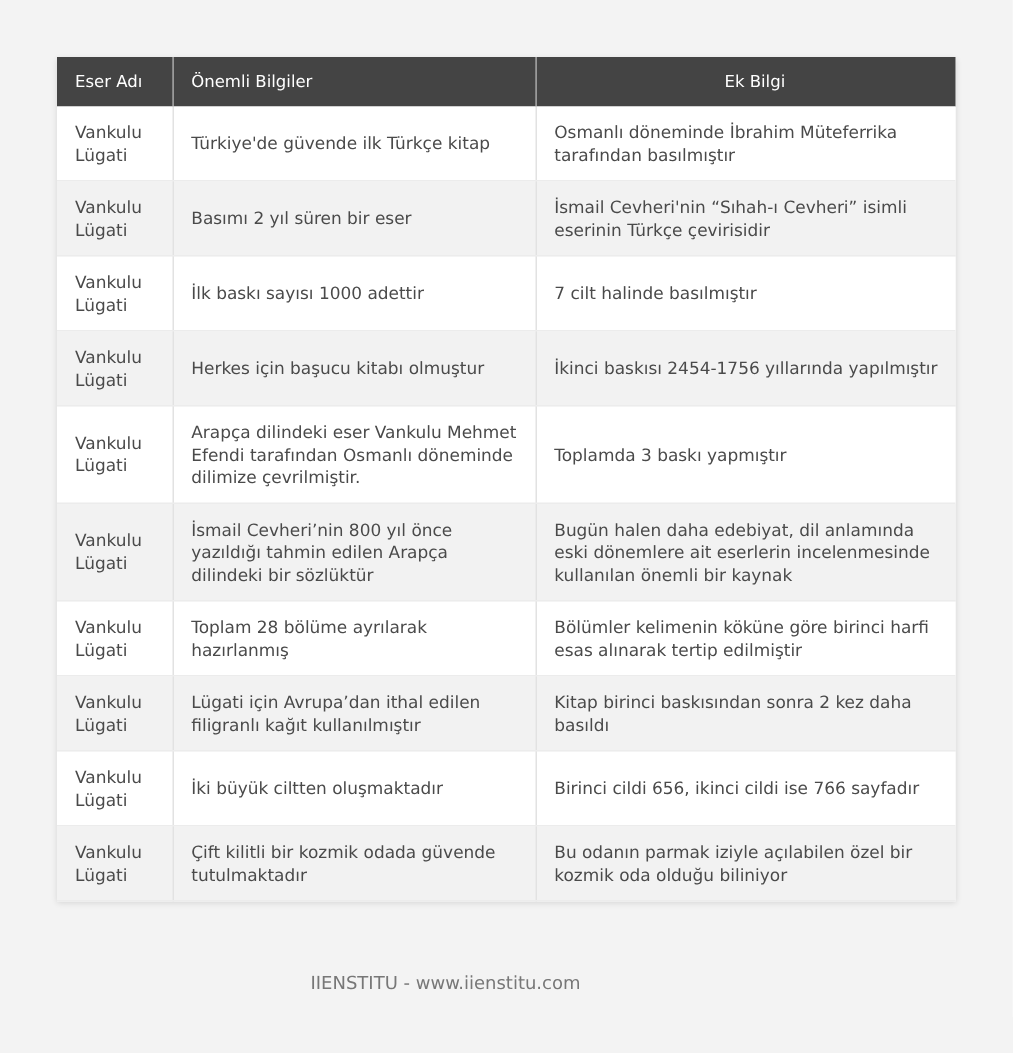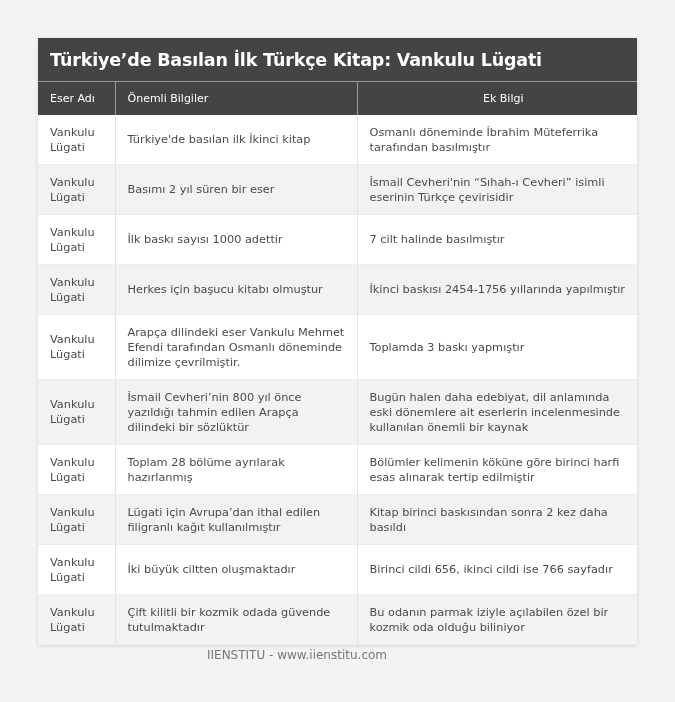--- a/index.html
+++ b/index.html
@@ -75,38 +75,37 @@
       width: 594px;
       text-align: center;
       font-size: 12px;
       color: #777777;
     }
   </style>
 </head>
 <body>
 
 <div class="card">
-  <div class="title-bar">Türkiye’de Basılan İlk Türkçe Kitap: Vankulu Lügati</div>
   <table>
     <colgroup>
         <col class="c1">
         <col class="c2">
         <col class="c3">
       </colgroup>
     <thead>
       <tr>
         <th>Eser Adı</th>
         <th>Önemli Bilgiler</th>
         <th>Ek Bilgi</th>
       </tr>
     </thead>
     <tbody>
       <tr class="odd h2">
         <td>Vankulu Lügati</td>
-        <td>Türkiye'de basılan ilk İkinci kitap</td>
+        <td>Türkiye'de güvende ilk Türkçe kitap</td>
         <td>Osmanlı döneminde İbrahim Müteferrika tarafından basılmıştır</td>
       </tr>
       <tr class="even h2">
         <td>Vankulu Lügati</td>
         <td>Basımı 2 yıl süren bir eser</td>
         <td>İsmail Cevheri'nin “Sıhah-ı Cevheri” isimli eserinin Türkçe çevirisidir</td>
       </tr>
       <tr class="odd h2">
         <td>Vankulu Lügati</td>
         <td>İlk baskı sayısı 1000 adettir</td>

